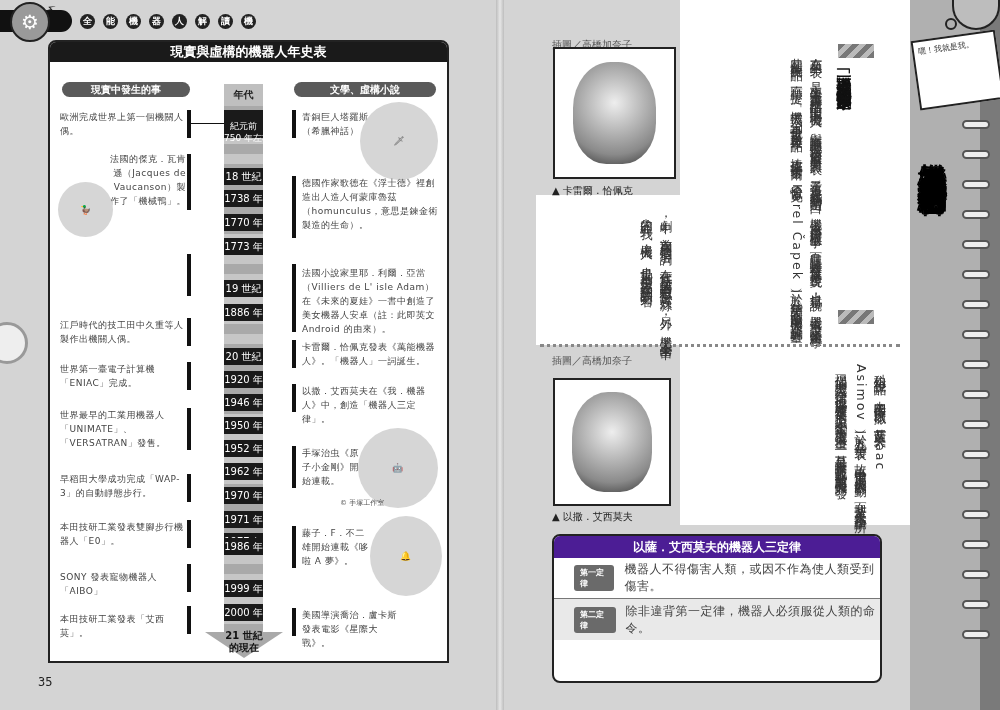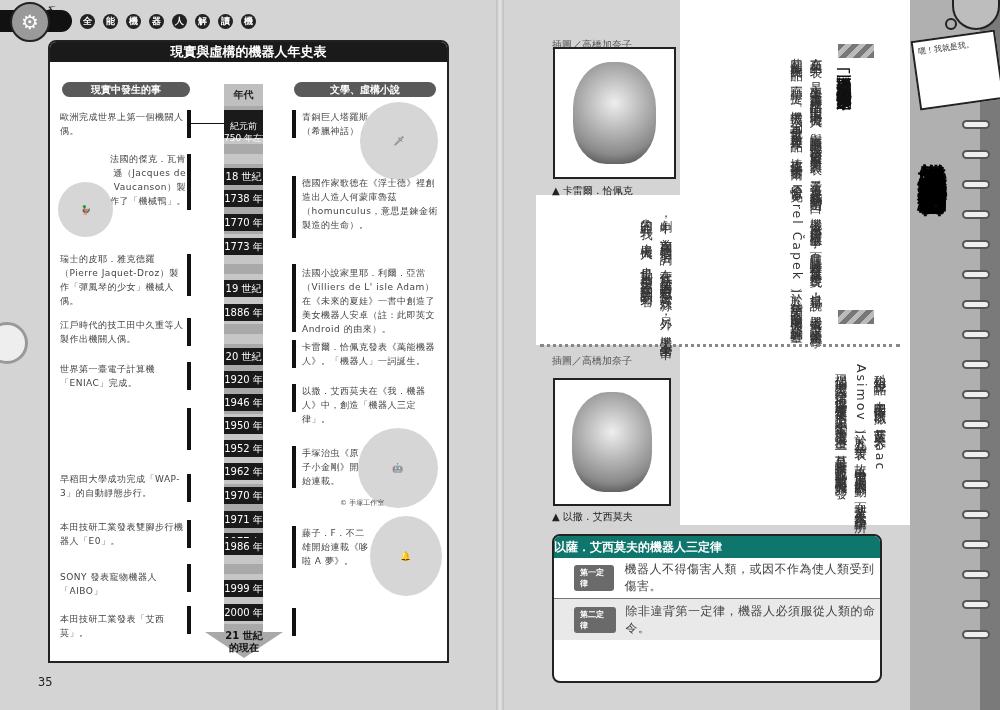--- a/index.html
+++ b/index.html
@@ -34,21 +34,21 @@
 .credit-r{position:absolute;font-size:10px;color:#555}
 .portrait{position:absolute;background:#fff;border:2px solid #222;display:flex;align-items:center;justify-content:center;overflow:hidden}
 .portrait .face{width:70%;height:80%;border-radius:45% 45% 40% 40%;background:radial-gradient(circle at 50% 40%,#eee,#8a8a8a 70%,#333);}
 .caption{position:absolute;font-size:10px;color:#222}
 .textblock{position:absolute;background:#fff}
 .vtext{writing-mode:vertical-rl;font-size:12.5px;line-height:19.5px;letter-spacing:2px;color:#333}
 .subhead{position:absolute;writing-mode:vertical-rl;font-weight:bold;font-size:15px;letter-spacing:1px;color:#111;line-height:21px}
 .zig{position:absolute;width:36px;height:14px;background:repeating-linear-gradient(135deg,#777 0 5px,#bbb 5px 10px)}
 .dots{position:absolute;height:0;border-top:3px dotted #888}
 .laws{position:absolute;left:552px;top:534px;width:330px;height:149px;background:#fff;border:2px solid #222;border-radius:8px}
-.laws-title{height:22px;background:#0f766e;color:#fff;font-weight:bold;font-size:12px;line-height:22px;border-radius:6px 6px 0 0}
+.laws-title{height:22px;background:#4c1d95;color:#fff;font-weight:bold;font-size:12px;text-align:center;line-height:22px;border-radius:6px 6px 0 0}
 .law-row{height:41px;display:flex;align-items:center;padding-left:20px;border-bottom:1px solid #777}
 .law-row:last-child{border-bottom:none}
 .law-row.alt{background:#e9e9e9}
 .law-badge{background:#6a6a6a;color:#fff;font-size:8px;font-weight:bold;padding:2px 6px;border-radius:3px;margin-right:10px}
 .law-text{font-size:12px;color:#444;letter-spacing:.5px}
 .side-tab{position:absolute;left:910px;top:0;width:90px;height:710px;background:#b0b0b0}
 .side-dark{position:absolute;left:980px;top:0;width:20px;height:710px;background:#7a7a7a}
 .side-title{position:absolute;left:918px;top:145px;writing-mode:vertical-rl;font-size:26px;font-weight:bold;color:#fff;-webkit-text-stroke:1px #000;text-shadow:2px 0 #000,-2px 0 #000,0 2px #000,0 -2px #000;letter-spacing:2px;line-height:30px}
 .ring{position:absolute;left:962px;width:28px;height:9px;border-radius:5px;background:#eee;border:2px solid #555}
 .comic{position:absolute;left:915px;top:35px;width:85px;height:70px;background:#fff;border:2px solid #222;transform:rotate(-8deg);font-size:8px;color:#333;padding:4px}
@@ -105,29 +105,29 @@
     <div class="yr" style="top:562px">2000 年</div>
 
     <div class="ev" style="left:10px;top:68px;width:128px">歐洲完成世界上第一個機關人偶。</div>
     <div class="bracket" style="left:137px;top:68px;height:28px"></div>
     <div class="conn" style="left:141px;top:81px;width:33px;height:54px;border-left:none;border-bottom:none;border-right:none;border-top-width:1.5px"></div>
 
     <div class="ev" style="left:58px;top:110px;width:78px;text-align:right">法國的傑克．瓦肯遜（Jacques de Vaucanson）製作了「機械鴨」。</div>
     <div class="circle-ill" style="left:8px;top:140px;width:55px;height:55px">🦆</div>
     <div class="bracket" style="left:137px;top:112px;height:56px"></div>
 
-    <div class="ev" style="left:10px;top:210px;width:128px">瑞士的皮耶．雅克德羅（Pierre Jaquet-Droz）製作「彈風琴的少女」機械人偶。</div>
     <div class="bracket" style="left:137px;top:212px;height:42px"></div>
 
     <div class="ev" style="left:10px;top:276px;width:128px">江戶時代的技工田中久重等人製作出機關人偶。</div>
     <div class="bracket" style="left:137px;top:276px;height:28px"></div>
 
     <div class="ev" style="left:10px;top:320px;width:128px">世界第一臺電子計算機「ENIAC」完成。</div>
     <div class="bracket" style="left:137px;top:320px;height:28px"></div>
 
+    <div class="ev" style="left:10px;top:366px;width:128px">世界最早的工業用機器人「UNIMATE」、「VERSATRAN」發售。</div>
     <div class="bracket" style="left:137px;top:366px;height:42px"></div>
 
     <div class="ev" style="left:10px;top:430px;width:128px">早稻田大學成功完成「WAP-3」的自動靜態步行。</div>
     <div class="bracket" style="left:137px;top:432px;height:28px"></div>
 
     <div class="ev" style="left:10px;top:478px;width:128px">本田技研工業發表雙腳步行機器人「E0」。</div>
     <div class="bracket" style="left:137px;top:478px;height:28px"></div>
 
     <div class="ev" style="left:10px;top:528px;width:128px">SONY 發表寵物機器人「AIBO」</div>
     <div class="bracket" style="left:137px;top:522px;height:28px"></div>
@@ -154,20 +154,21 @@
     <div class="circle-ill" style="left:308px;top:386px;width:80px;height:80px">🤖</div>
     <div class="bracket" style="left:242px;top:404px;height:42px"></div>
     <div class="ev" style="left:252px;top:404px;width:60px">手塚治虫《原子小金剛》開始連載。</div>
     <div class="credit" style="left:290px;top:456px">© 手塚工作室</div>
 
     <div class="circle-ill" style="left:320px;top:474px;width:72px;height:80px">🔔</div>
     <div class="bracket" style="left:242px;top:484px;height:42px"></div>
     <div class="ev" style="left:252px;top:484px;width:70px">藤子．F．不二雄開始連載《哆啦 A 夢》。</div>
 
     <div class="bracket" style="left:242px;top:566px;height:28px"></div>
+    <div class="ev" style="left:252px;top:566px;width:100px">美國導演喬治．盧卡斯發表電影《星際大戰》。</div>
   </div>
 
   <div class="pgnum">35</div>
 </div>
 
 <div class="gutter"></div>
 
 <div class="page-right"></div>
 
 <div class="textblock" style="left:680px;top:0;width:230px;height:525px"></div>

